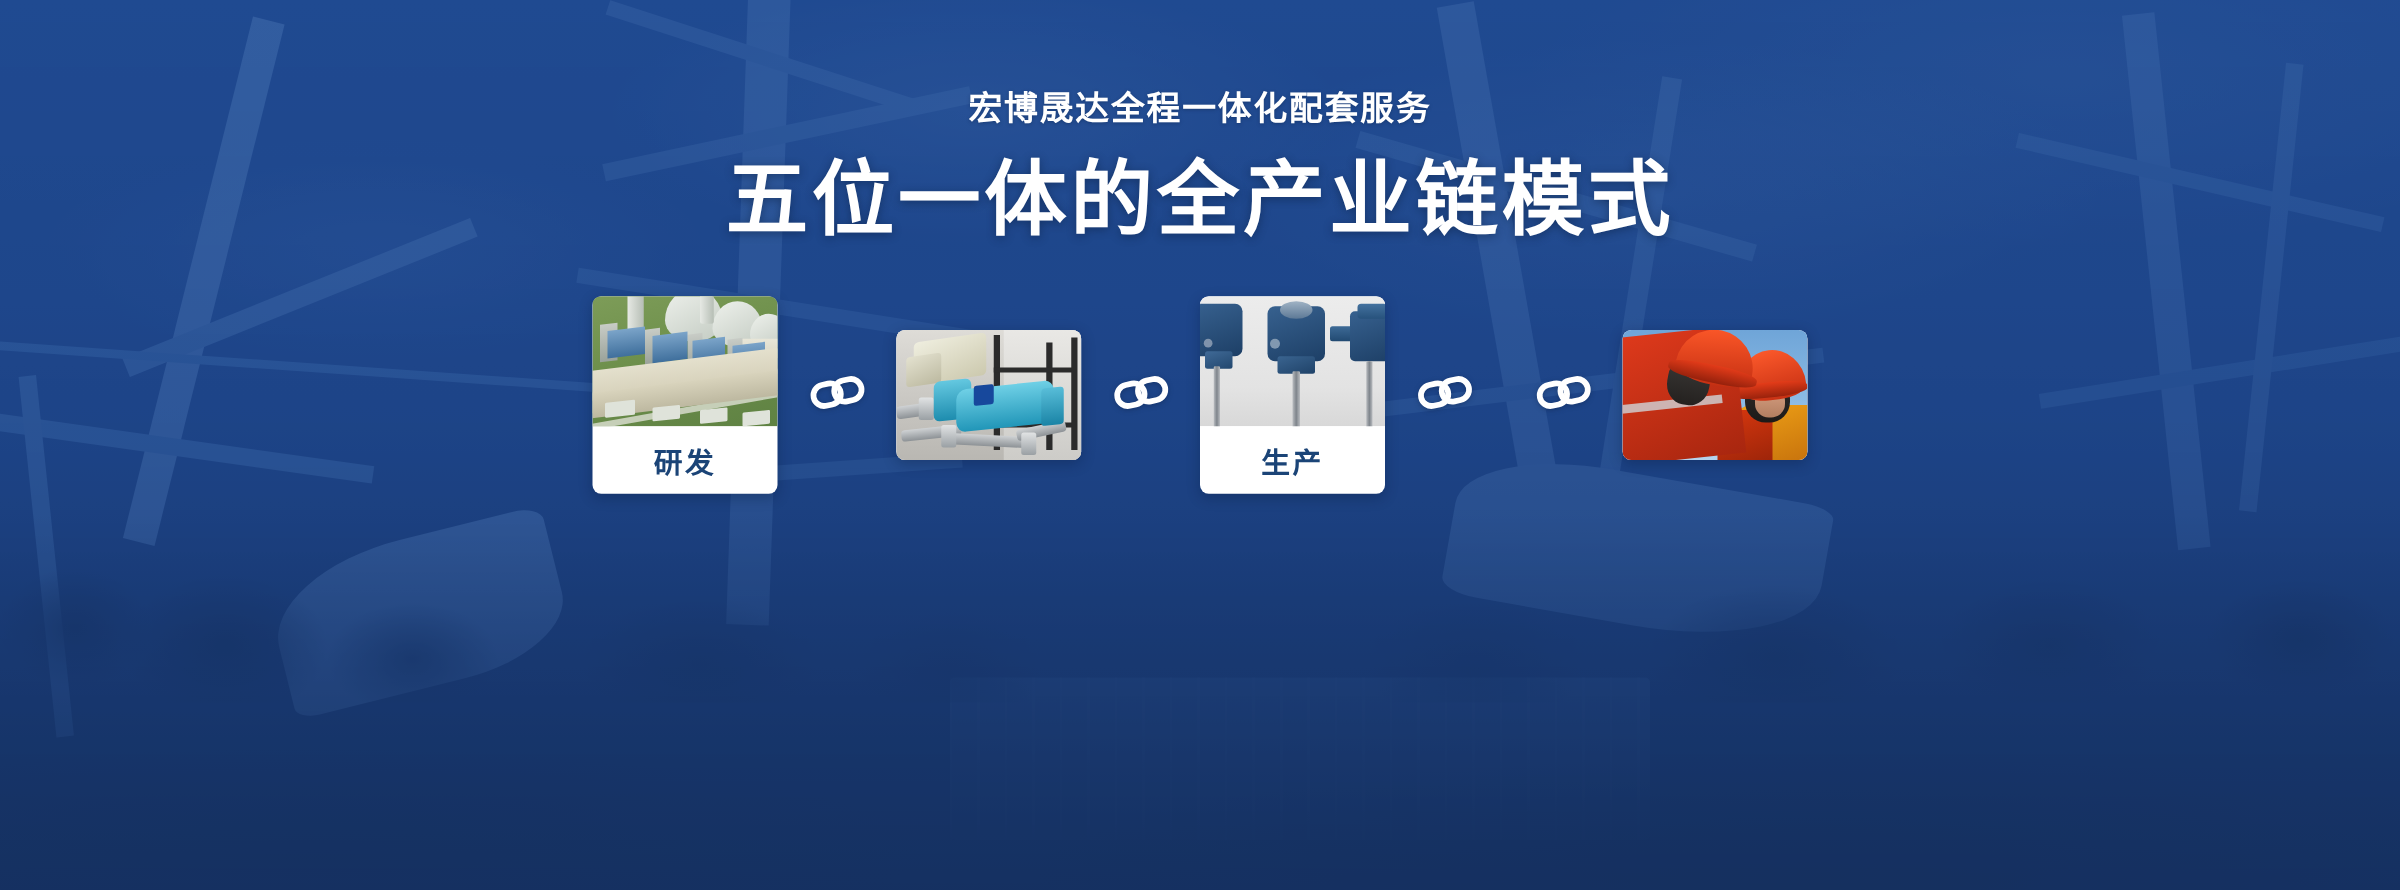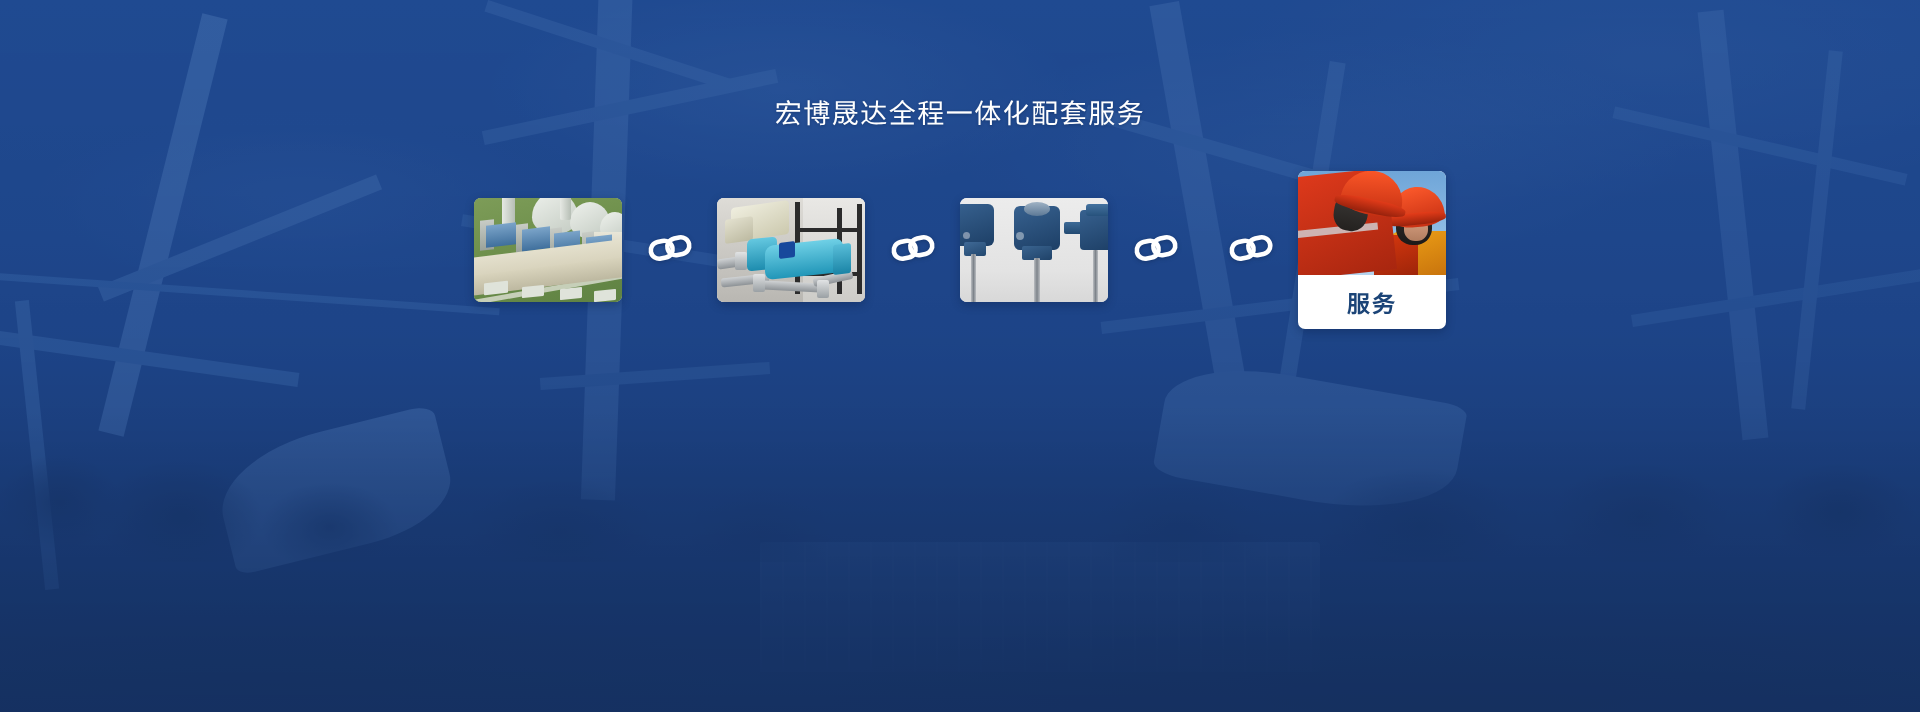--- a/index.html
+++ b/index.html
@@ -128,23 +128,23 @@
   }
 
   
   .content {
     position:relative; z-index:5;
     width:1920px; height:712px;
     display:flex; flex-direction:column; align-items:center;
   }
 
   .subtitle {
-    margin-top:100px;
+    margin-top:74px;
     font-size:27px;
-    font-weight:normal;
+    font-weight:bold;
     color:#ffffff;
     letter-spacing:1.5px;
     line-height:1;
     text-shadow:0 1px 3px rgba(10,30,60,.35);
   }
 
   .title {
     margin-top:26px;
     font-size:66px;
     font-weight:bold;
@@ -425,20 +425,21 @@
     <div class="bg-trees"></div>
     <div class="bg-ground"></div>
     <div class="bg-tint"></div>
     <div class="bg-tint2"></div>
   </div>
 
   <div class="content">
 
     <div class="subtitle">宏博晟达全程一体化配套服务</div>
 
+    <h1 class="title">五位一体的全产业链模式</h1>
 
     <div class="chain">
 
       <div class="card">
         <div class="card-thumb">
           <div class="art-plant">
             <span class="lawn"></span>
             <span class="road1"></span>
               <span class="road2"></span>
             <span class="silo s1"></span>
@@ -457,20 +458,21 @@
               <span class="blue bl3"></span>
               <span class="blue bl4"></span>
             <span class="hall"></span>
               <span class="hall2"></span>
             <span class="unit u1"></span>
               <span class="unit u2"></span>
               <span class="unit u3"></span>
               <span class="unit u4"></span>
           </div>
         </div>
+        <div class="card-label">研发</div>
       </div>
 
       <div class="linker">
         <svg width="46" height="28" viewBox="0 0 46 28" aria-hidden="true">
           <g transform="rotate(-12 23 14)" fill="none" stroke="#ffffff" stroke-width="4.6" stroke-linecap="round">
             <rect x="3.5" y="5.5" width="22" height="17" rx="8.5" ry="8.5"></rect>
             <rect x="20.5" y="5.5" width="22" height="17" rx="8.5" ry="8.5"></rect>
           </g>
         </svg>
       </div>
@@ -522,20 +524,21 @@
             <span class="head h3"></span>
               <span class="cap3"></span>
               <span class="rod r3"></span>
             <span class="head h2"></span>
               <span class="cap2b"></span>
               <span class="h2b"></span>
             <span class="dot2"></span>
               <span class="rod r2"></span>
           </div>
         </div>
+        <div class="card-label">生产</div>
       </div>
 
       <div class="linker">
         <svg width="46" height="28" viewBox="0 0 46 28" aria-hidden="true">
           <g transform="rotate(-12 23 14)" fill="none" stroke="#ffffff" stroke-width="4.6" stroke-linecap="round">
             <rect x="3.5" y="5.5" width="22" height="17" rx="8.5" ry="8.5"></rect>
             <rect x="20.5" y="5.5" width="22" height="17" rx="8.5" ry="8.5"></rect>
           </g>
         </svg>
       </div>
@@ -559,18 +562,17 @@
               <span class="w2-skin"></span>
             <span class="w2-helm"></span>
               <span class="w2-brim"></span>
             <span class="w1-body"></span>
               <span class="w1-strip"></span>
             <span class="w1-face"></span>
             <span class="w1-helm"></span>
               <span class="w1-brim"></span>
           </div>
         </div>
-        <div class="card-label">服务</div>
       </div>
 
     </div>
   </div>
 </div>
 
 </body></html>

